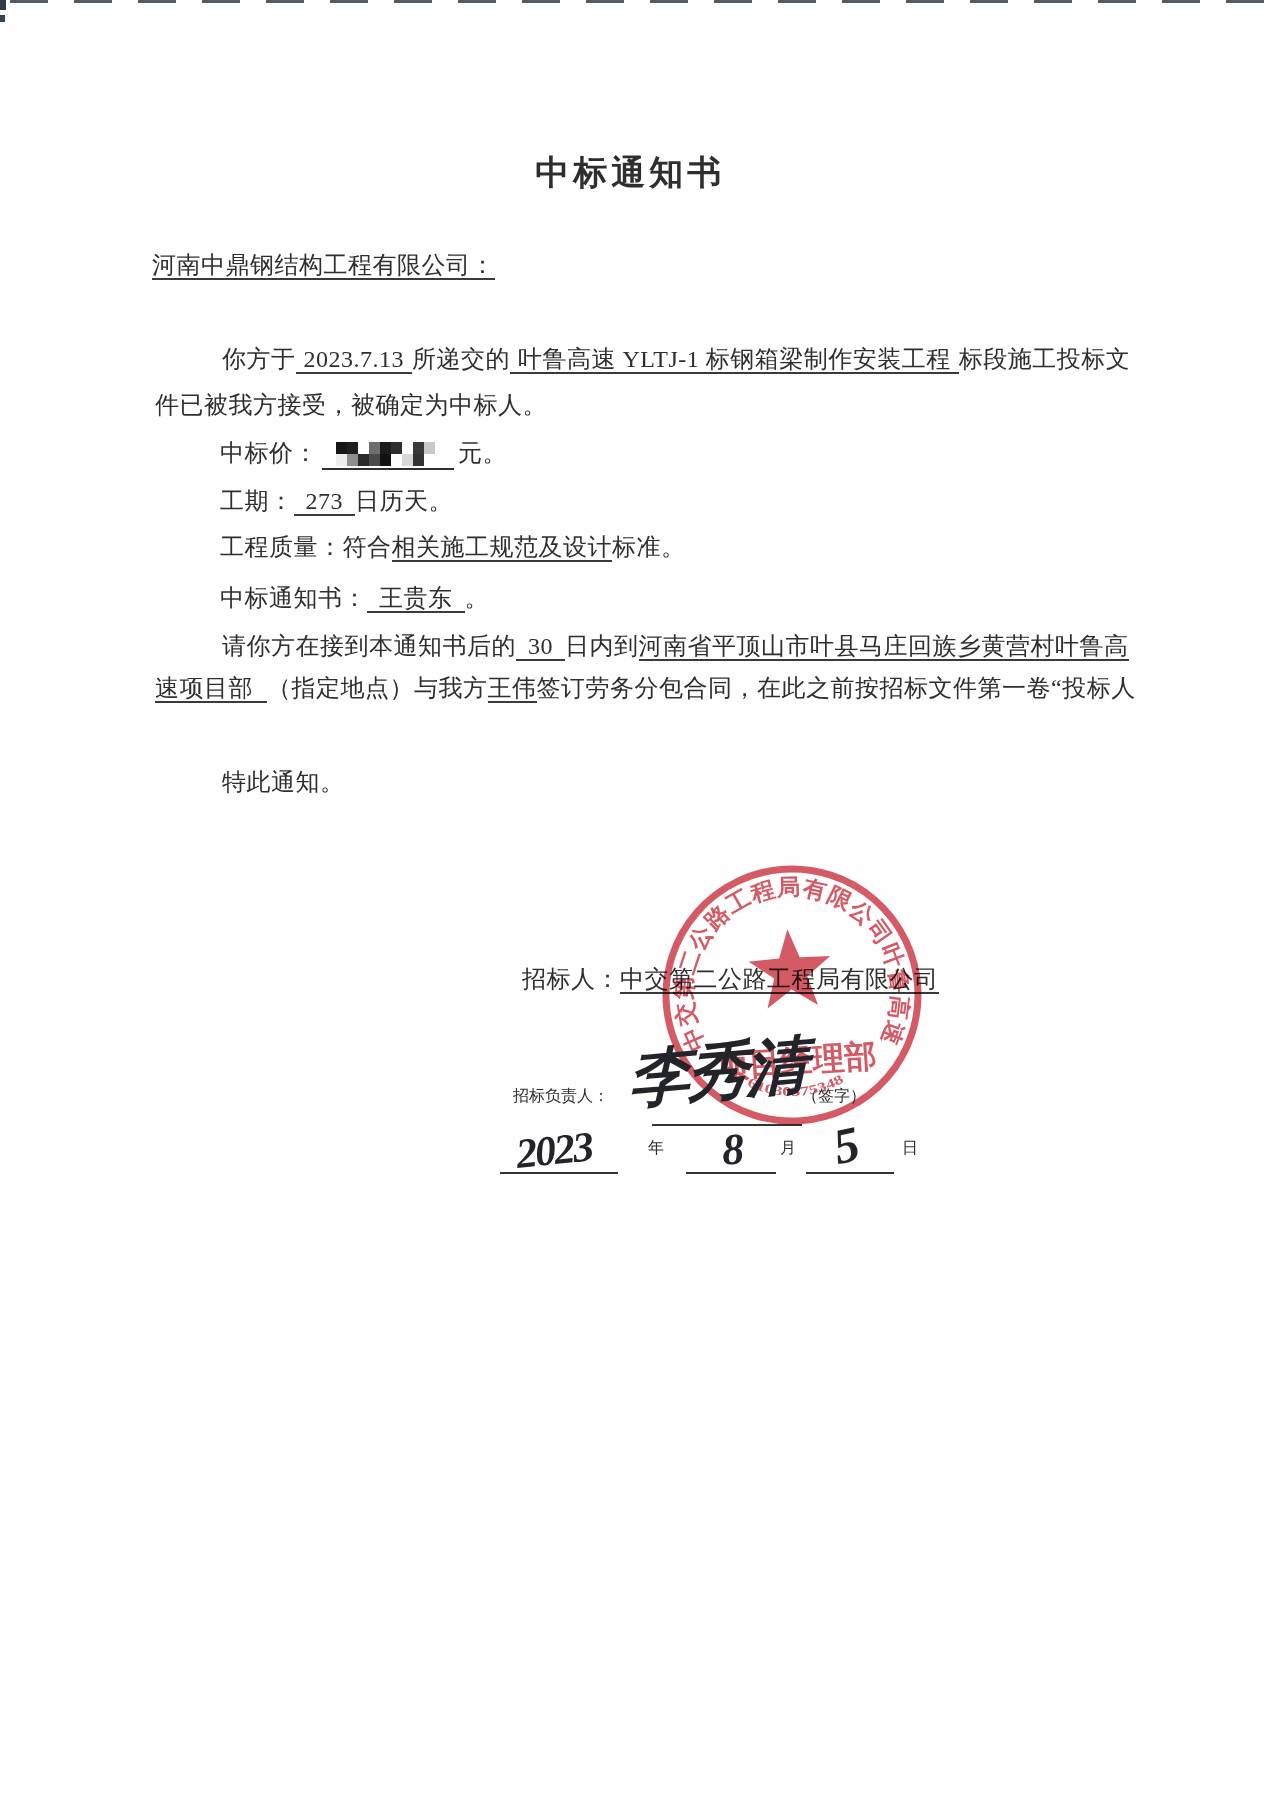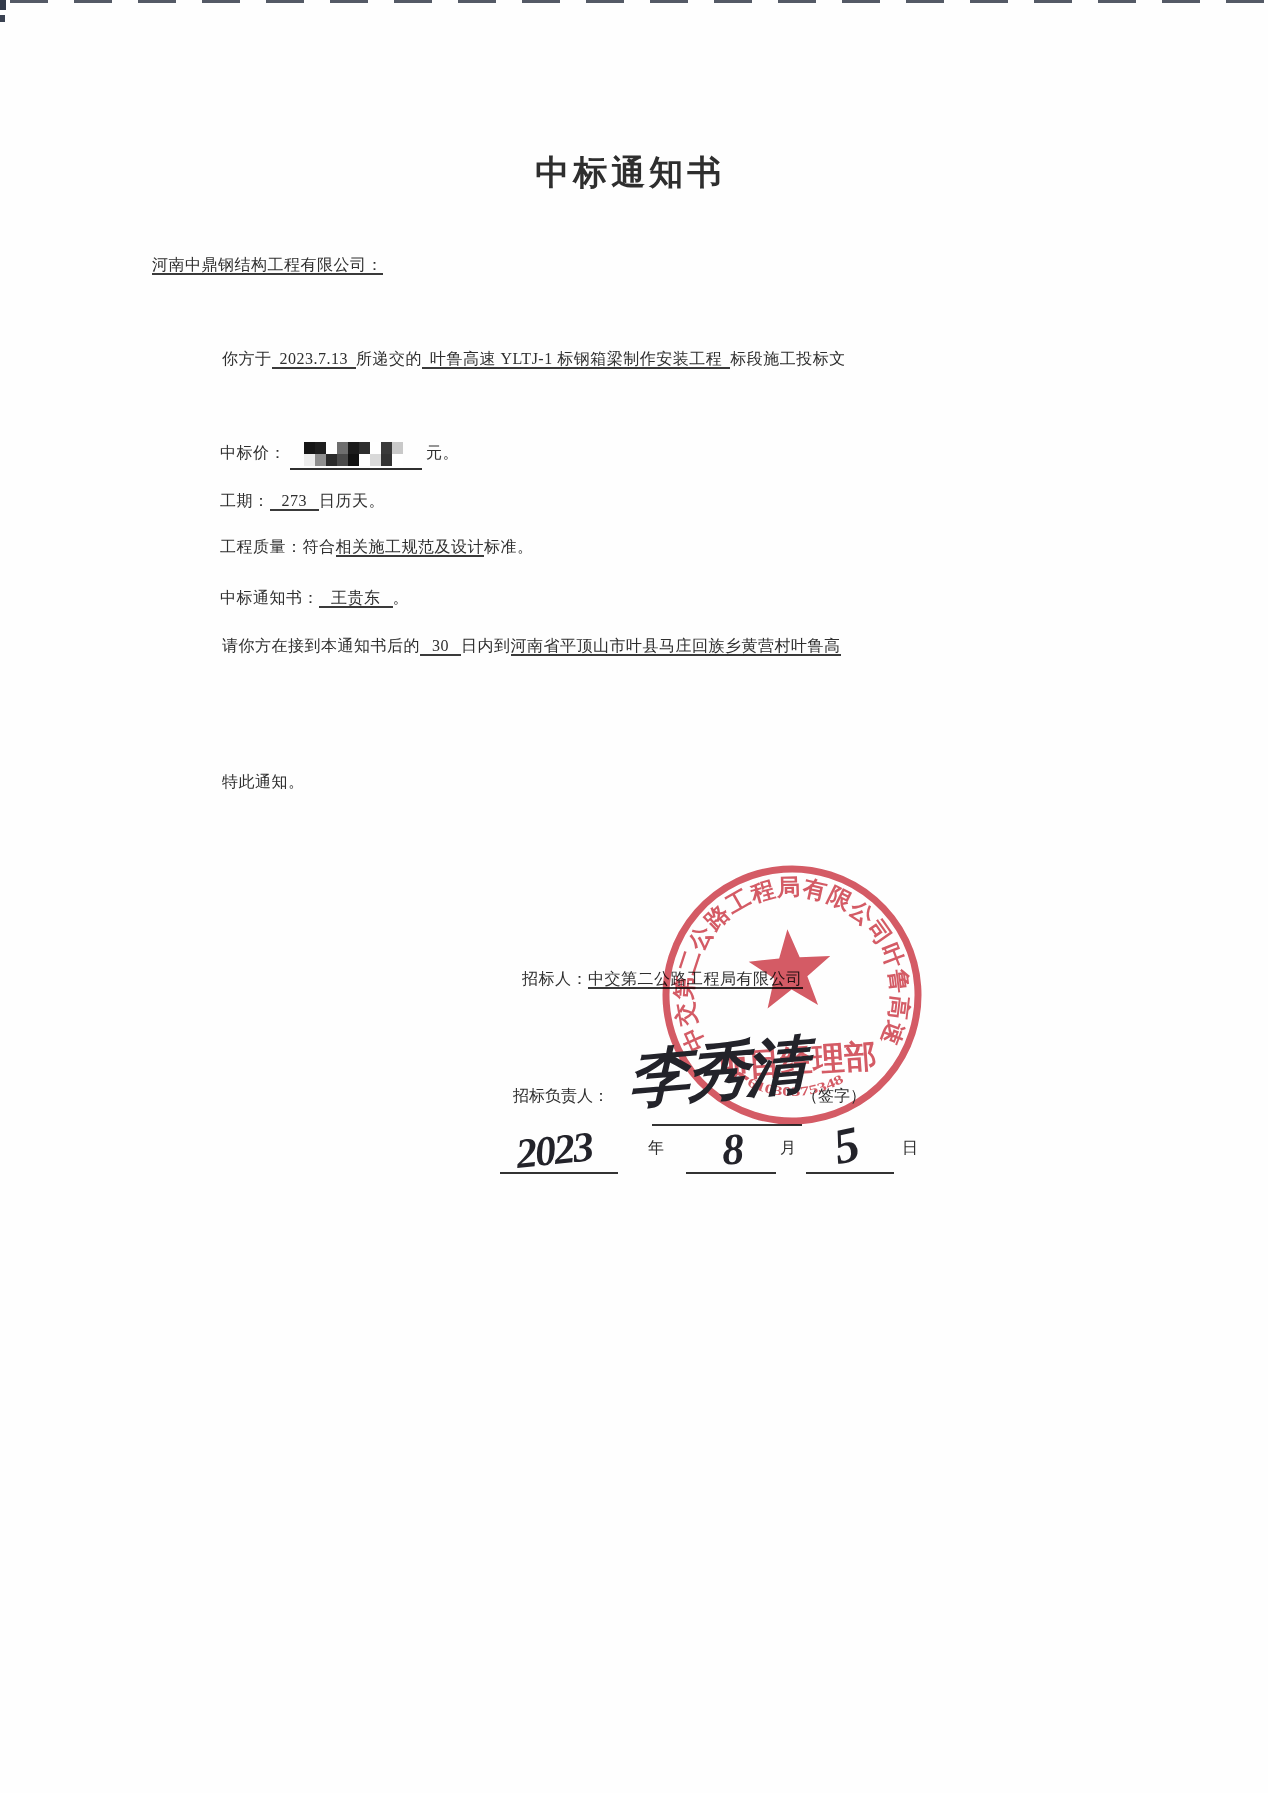--- a/index.html
+++ b/index.html
@@ -12,21 +12,21 @@
   
   .artifact-strip{position:absolute;top:0;left:10px;right:0;height:3px;
     background:repeating-linear-gradient(90deg,#2a3140 0 38px,transparent 38px 64px);opacity:.8}
   .artifact-sq1{position:absolute;top:0;left:0;width:6px;height:10px;background:#323a4a}
   .artifact-sq2{position:absolute;top:15px;left:0;width:5px;height:7px;background:#3a4252}
 
   .title{
     position:absolute;top:150px;left:50%;transform:translateX(-52%);
     font-size:34px;font-weight:700;letter-spacing:4px;margin:0;white-space:nowrap;
   }
-  .line{position:absolute;font-size:16px;line-height:34px;white-space:nowrap;letter-spacing:0.5px;}
+  .line{position:absolute;font-size:24px;line-height:34px;white-space:nowrap;letter-spacing:0.5px;}
   .u{border-bottom:2px solid #3a3a3a;}
   .pad-s{padding:0 8px;}
   .pad-m{padding:0 12px;}
 
   
   .price-blank{display:inline-block;width:132px;height:27px;border-bottom:2px solid #2f2f2f;
     vertical-align:bottom;position:relative;margin:0 4px;}
   .mosaic{position:absolute;left:14px;bottom:2px;}
   .mrow{display:flex;}
   .mcell{width:11px;height:12px;}
@@ -60,20 +60,23 @@
   <h1 class="title">中标通知书</h1>
 
   <div class="line" style="top:248px;left:152px">
     <span class="u">河南中鼎钢结构工程有限公司：</span>
   </div>
 
   <div class="line" style="top:342px;left:222px">
     <span>你方于</span><span class="u pad-s">2023.7.13</span><span>所递交的</span><span class="u pad-s">叶鲁高速 YLTJ-1 标钢箱梁制作安装工程</span><span>标段施工投标文</span>
   </div>
 
+  <div class="line" style="top:388px;left:155px">
+    <span>件已被我方接受，被确定为中标人。</span>
+  </div>
 
   <div class="line" style="top:436px;left:220px">
     <span>中标价：</span><span class="price-blank"><span class="mosaic">
           <div class="mrow">
             <div class="mcell" style="background: rgb(22, 22, 22);"></div>
             <div class="mcell" style="background: rgb(31, 31, 31);"></div>
             <div class="mcell" style="background: rgb(255, 255, 255);"></div>
             <div class="mcell" style="background: rgb(110, 110, 110);"></div>
             <div class="mcell" style="background: rgb(27, 27, 27);"></div>
             <div class="mcell" style="background: rgb(46, 46, 46);"></div>
@@ -104,20 +107,23 @@
   </div>
 
   <div class="line" style="top:581px;left:220px">
     <span>中标通知书：</span><span class="u pad-m">王贵东</span><span>。</span>
   </div>
 
   <div class="line" style="top:629px;left:222px">
     <span>请你方在接到本通知书后的</span><span class="u pad-m">30</span><span>日内到</span><span class="u">河南省平顶山市叶县马庄回族乡黄营村叶鲁高</span>
   </div>
 
+  <div class="line" style="top:671px;left:155px">
+    <span class="u" style="padding-right:14px">速项目部</span><span>（指定地点）与我方</span><span class="u">王伟</span><span>签订劳务分包合同，在此之前按招标文件第一卷“投标人</span>
+  </div>
 
 
   <div class="line" style="top:765px;left:222px">
     <span>特此通知。</span>
   </div>
 
   <div class="line" style="top:962px;left:522px;z-index:2">
     <span>招标人：</span><span class="u">中交第二公路工程局有限公司</span>
   </div>
 

